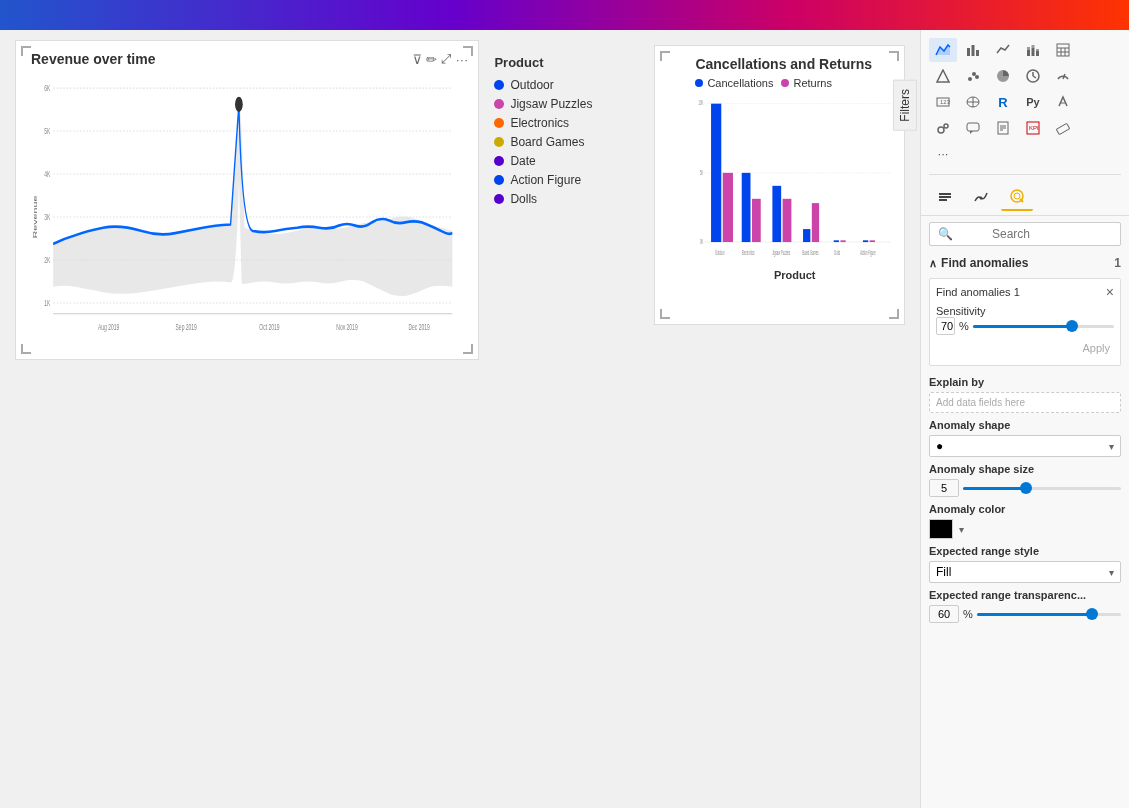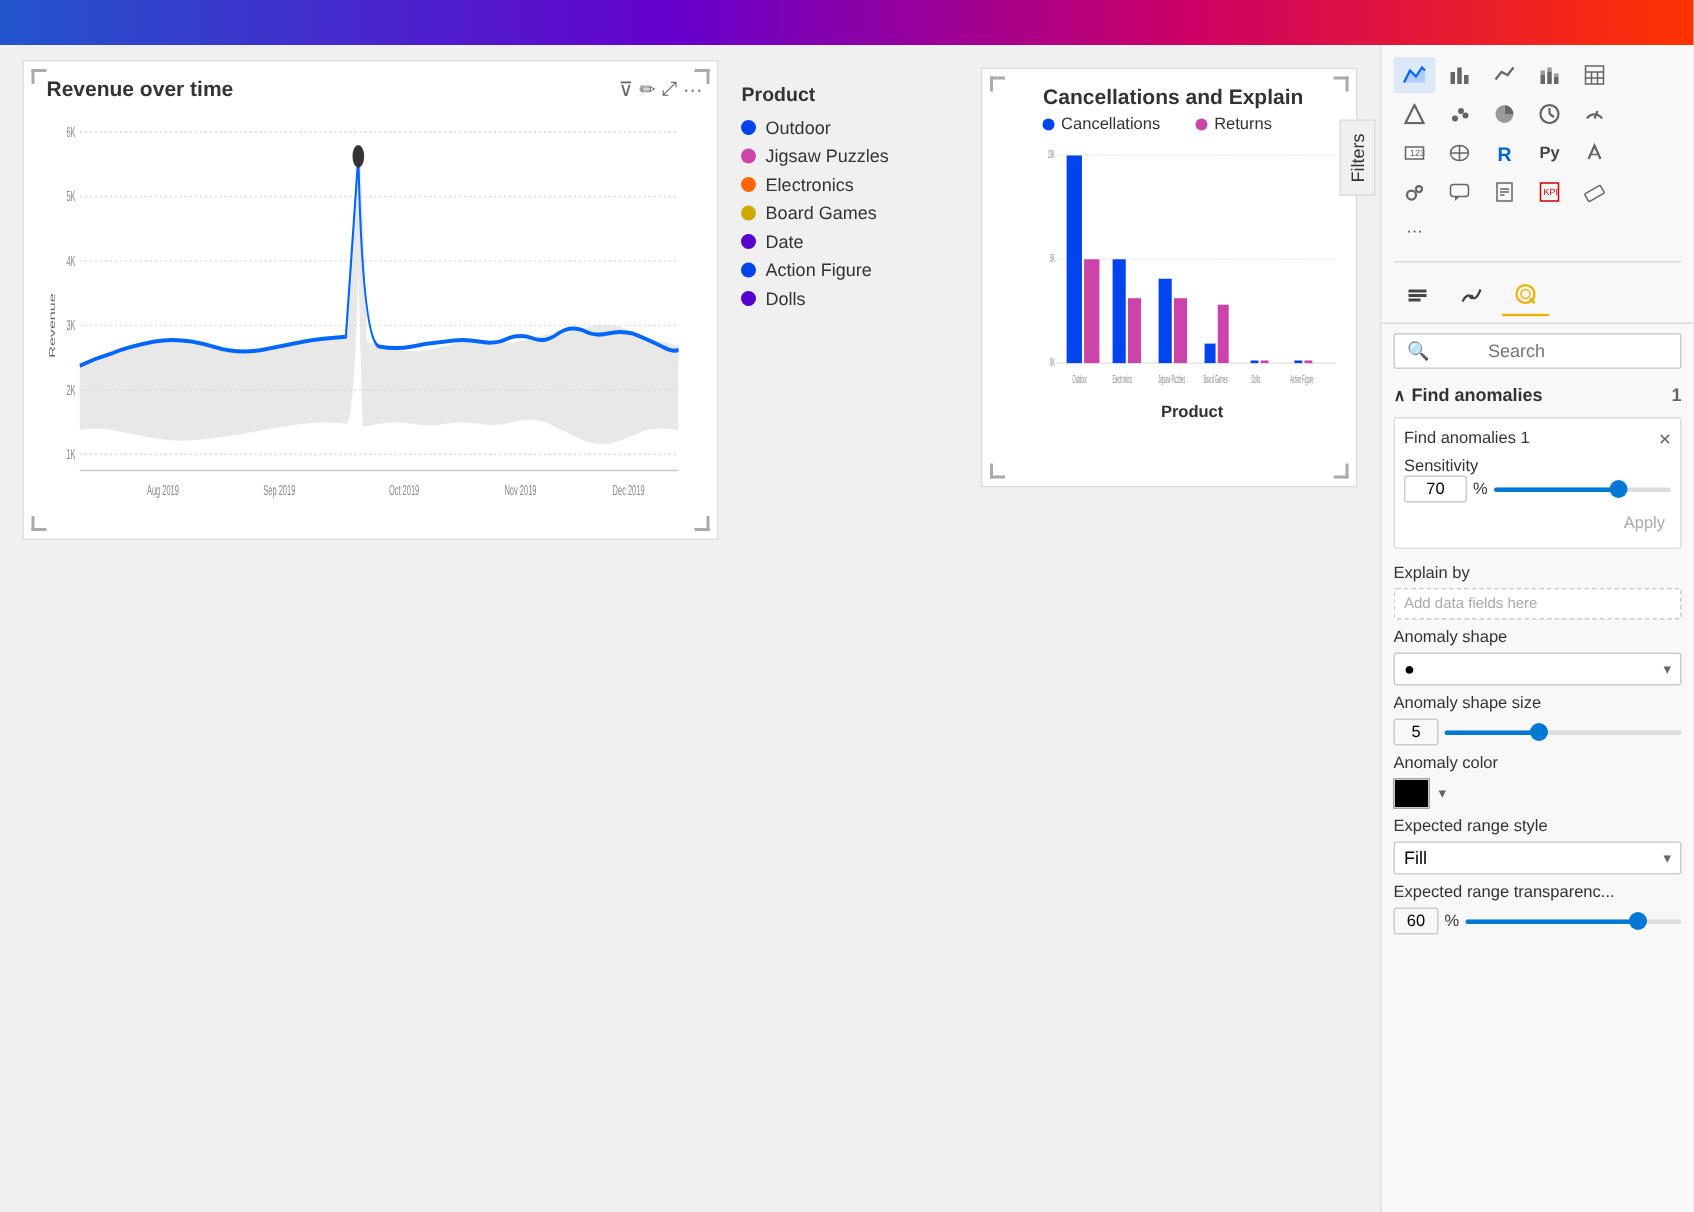--- a/index.html
+++ b/index.html
@@ -273,21 +273,21 @@
 
     .sensitivity-label {
       font-size: 11px;
       color: #333;
     }
 
     .sensitivity-value-box {
       border: 1px solid #ccc;
       padding: 2px 4px;
       font-size: 11px;
-      width: 42px;
+      width: 19px;
       text-align: center;
       border-radius: 2px;
     }
 
     .sensitivity-unit {
       font-size: 11px;
       color: #333;
     }
 
     
@@ -328,21 +328,21 @@
 
     
     .settings-section {
       padding: 6px 8px;
     }
 
     .settings-label {
       font-size: 11px;
       color: #333;
       margin-bottom: 4px;
-      font-weight: 400;
+      font-weight: 700;
     }
 
     .settings-dropdown {
       width: 100%;
       display: flex;
       align-items: center;
       justify-content: space-between;
       border: 1px solid #ccc;
       padding: 3px 6px;
       background: white;
@@ -407,21 +407,21 @@
       align-items: center;
       gap: 4px;
       margin-bottom: 4px;
     }
 
     
     .revenue-svg { width: 100%; height: 100%; }
 
     .chart-legend-bar {
       display: flex;
-      gap: 24px;
+      gap: 8px;
       margin-bottom: 6px;
       font-size: 11px;
       color: #333;
     }
 
     .chart-legend-item {
       display: flex;
       align-items: center;
       gap: 4px;
     }
@@ -535,21 +535,21 @@
           <span>Dolls</span>
         </div>
       </div>
 
       <div class="bar-chart-container" style="height:280px;">
         <div class="chart-corner tl"></div>
         <div class="chart-corner tr"></div>
         <div class="chart-corner bl"></div>
         <div class="chart-corner br"></div>
 
-        <div class="chart-title">Cancellations and Explain</div>
+        <div class="chart-title">Cancellations and Returns</div>
         
         <div class="chart-legend-bar">
           <div class="chart-legend-item">
             <div class="legend-circle" style="background:#0044ee;"></div>
             <span>Cancellations</span>
           </div>
           <div class="chart-legend-item">
             <div class="legend-circle" style="background:#cc44aa;"></div>
             <span>Returns</span>
           </div>

